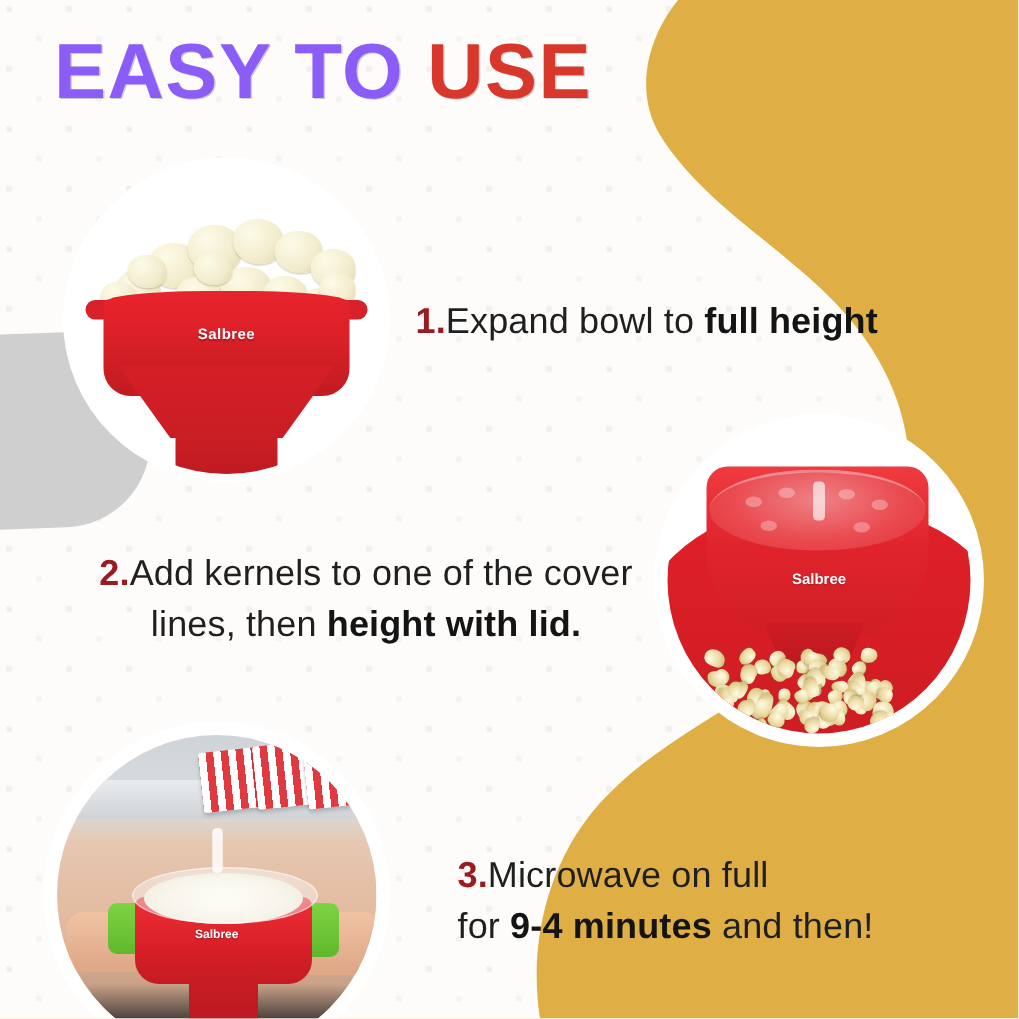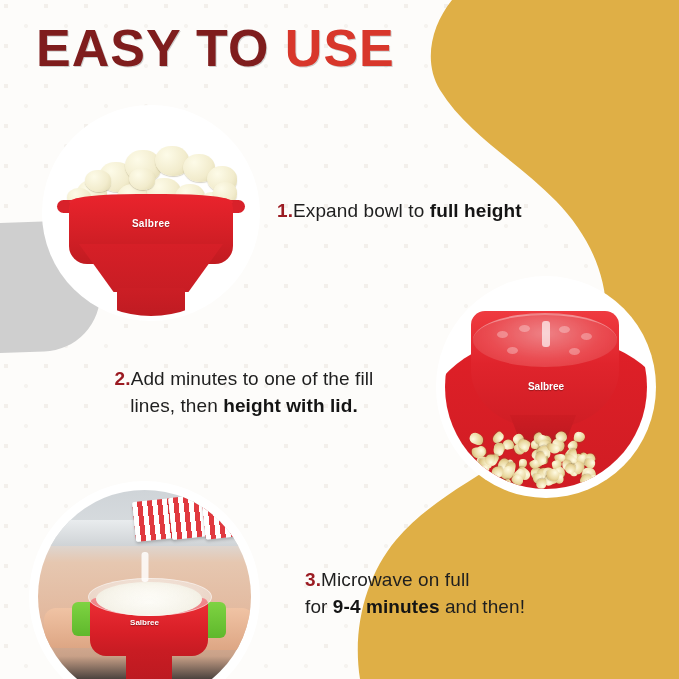--- a/index.html
+++ b/index.html
@@ -55,28 +55,28 @@
   .title {
     position: absolute;
     left: 36px; top: 22px;
     font-size: 52px;
     font-weight: 800;
     letter-spacing: 1px;
     line-height: 1;
     white-space: nowrap;
     text-shadow: 1px 1px 0 rgba(0,0,0,.18);
   }
-  .title .dark { color: #7f1d1d; margin-top: 29px; }
+  .title .dark { color: #8b5cf6; margin-top: 29px; }
   .title .accent { color: #d8372b; }
 
   
   .step-text {
     position: absolute;
     color: #1f1f1f;
-    font-size: 19px;
+    font-size: 24px;
     line-height: 1.42;
     font-weight: 400;
     letter-spacing: .1px;
   }
   .step-text .num {
     color: #9b1b22;
     font-weight: 700;
   }
   .step-text b { font-weight: 700; color: #141414; }
 
@@ -457,20 +457,20 @@
       <div class="p3-foot"></div>
       <div class="p3-logo">Salbree</div>
     </div>
   </div>
 
   <div class="step-text" id="step1-text">
     <span class="num">1.</span><span>Expand bowl to </span><b>full height</b>
   </div>
 
   <div class="step-text" id="step2-text">
-    <span class="num">2.</span><span>Add minutes to one of the fill</span><br><span>lines, then </span><b>height with lid.</b>
+    <span class="num">2.</span><span>Add kernels to one of the cover</span><br><span>lines, then </span><b>height with lid.</b>
   </div>
 
   <div class="step-text" id="step3-text">
     <span class="num">3.</span><span>Microwave on full</span><br><span>for </span><b>9-4 minutes</b><span> and then!</span>
   </div>
 
 </div>
 
 </body></html>

